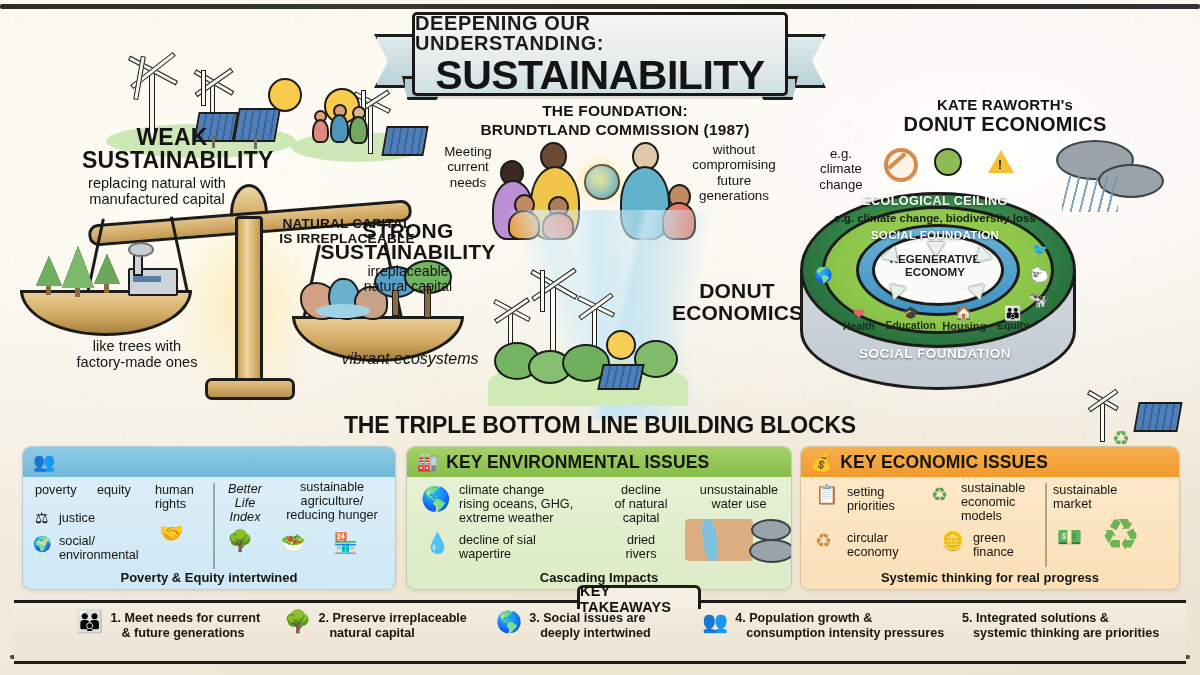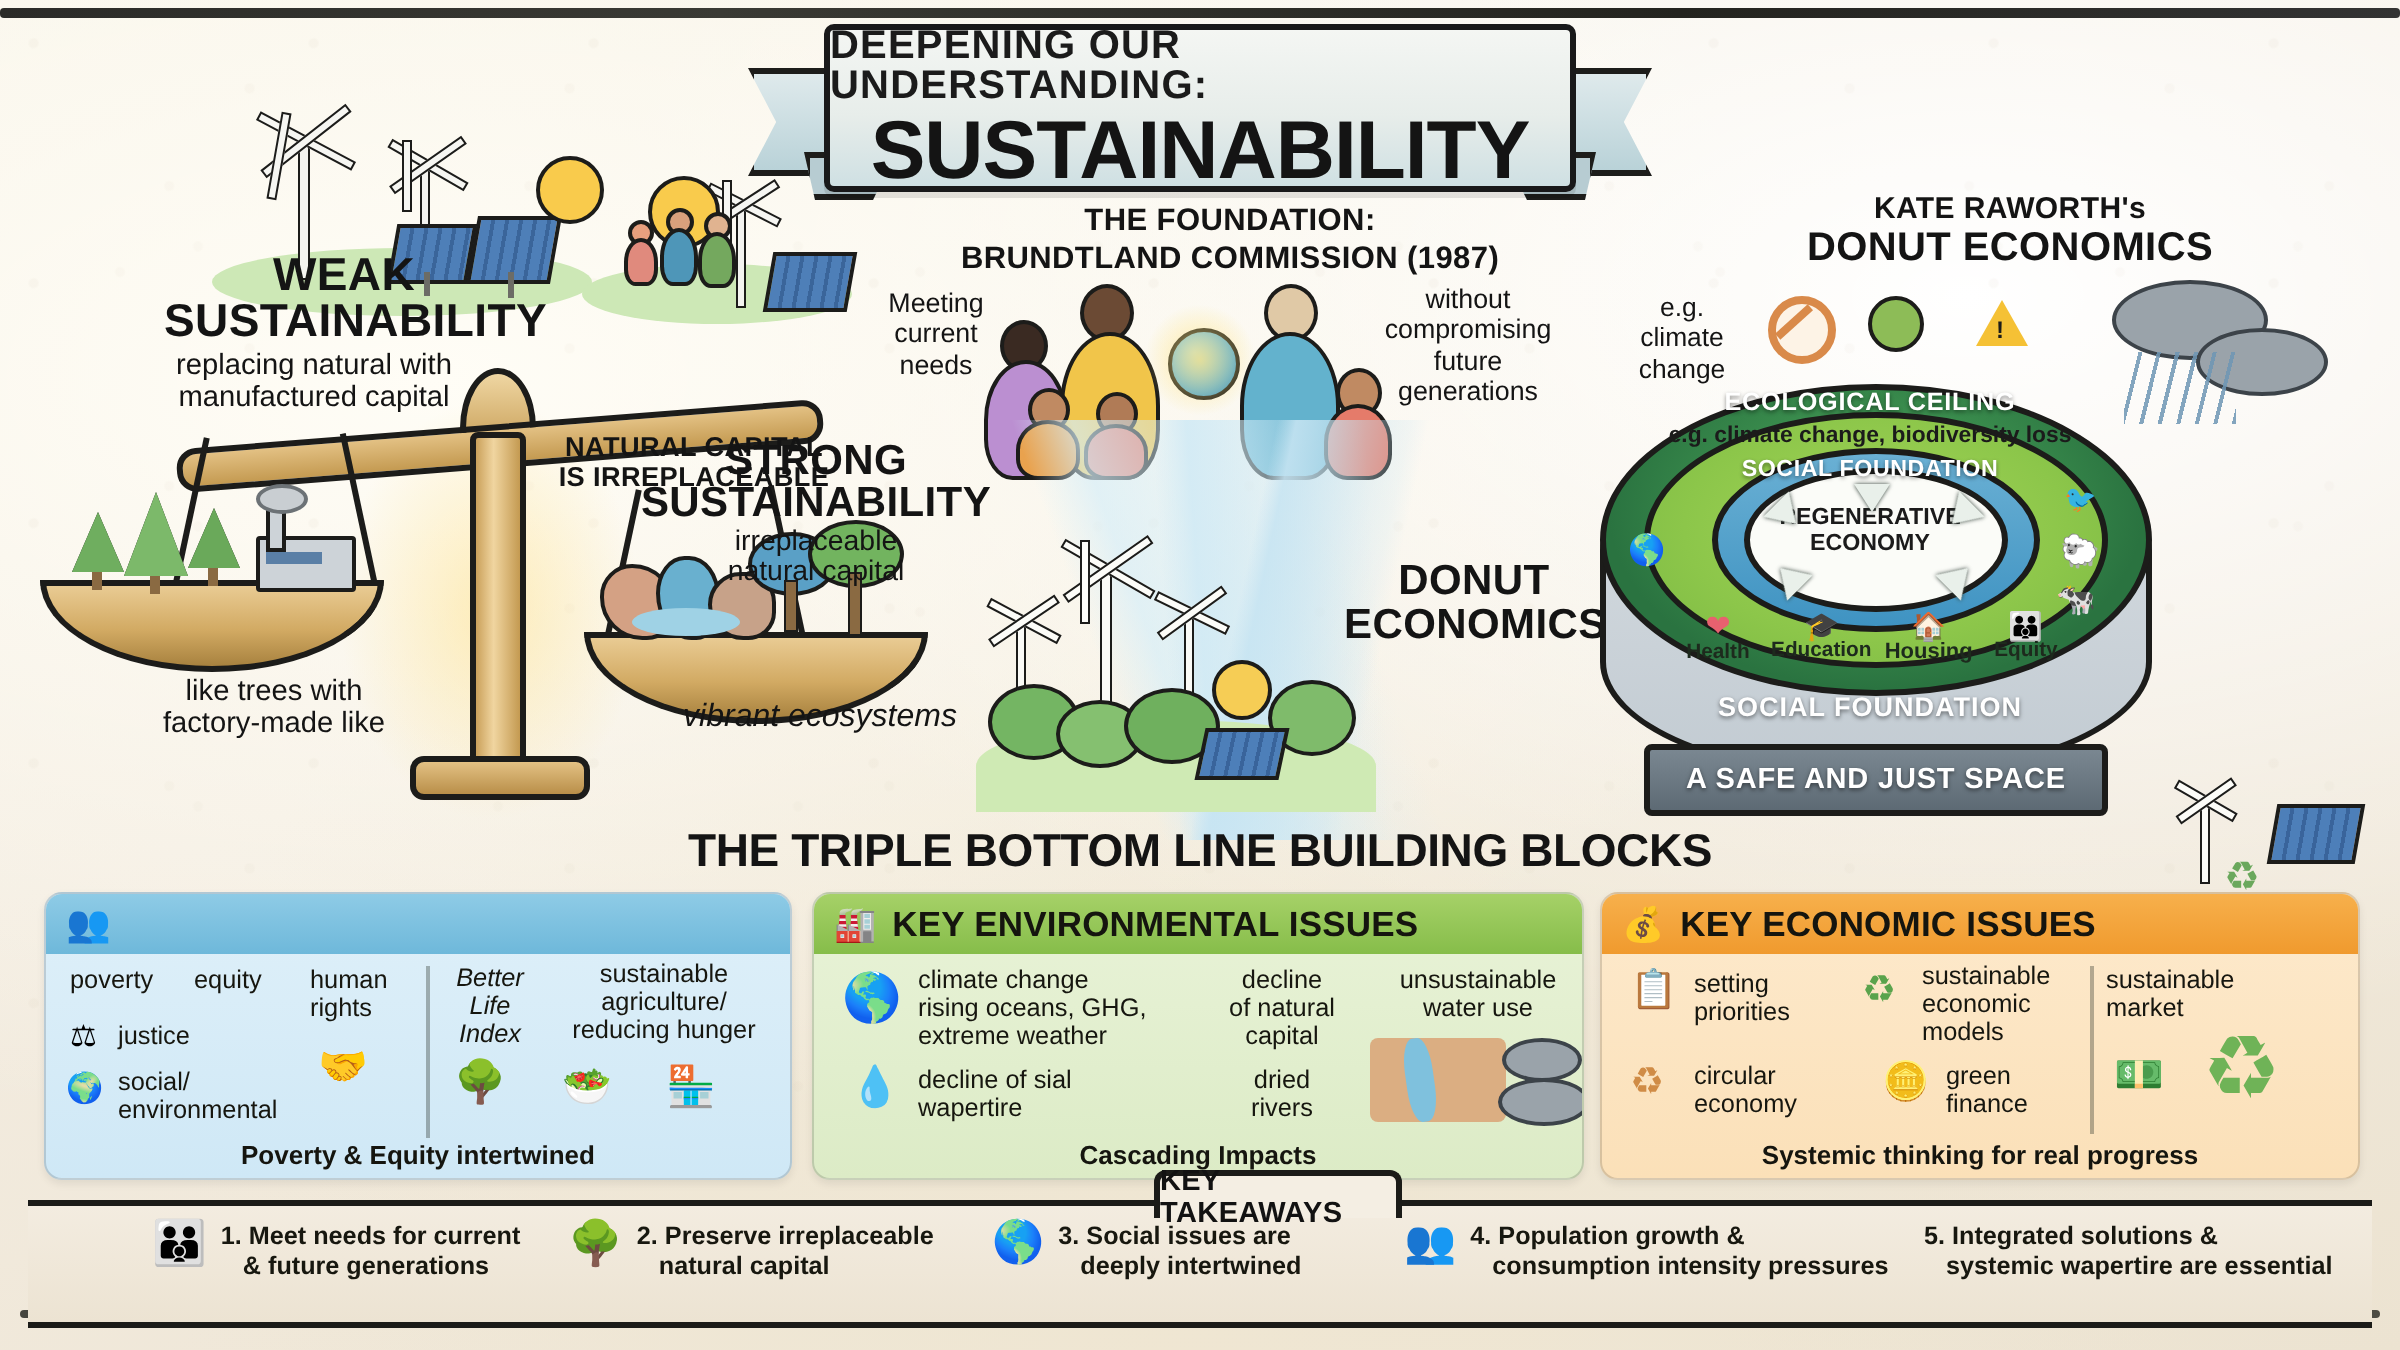--- a/index.html
+++ b/index.html
@@ -266,21 +266,21 @@
     <div class="lbl h-cap" style="left:52px;top:6px;width:180px;text-align:center;font-size:23px;line-height:1.02;">
       <span>WEAK</span><br>
       <span>SUSTAINABILITY</span>
     </div>
     <div class="lbl" style="left:24px;top:56px;width:206px;text-align:center;font-size:14.6px;line-height:1.08;">
       <span>replacing natural with</span><br>
       <span>manufactured capital</span>
     </div>
     <div class="lbl" style="left:22px;top:218px;width:170px;text-align:center;font-size:14.6px;line-height:1.1;">
       <span>like trees with</span><br>
-      <span>factory-made like</span>
+      <span>factory-made ones</span>
     </div>
 
     <div class="lbl h-cap" style="left:232px;top:96px;width:170px;text-align:center;font-size:13.6px;line-height:1.12;letter-spacing:.2px;">
       <span>NATURAL CAPITAL</span><br>
       <span>IS IRREPLACEABLE</span>
     </div>
 
     <div class="lbl h-cap" style="left:290px;top:100px;width:176px;text-align:center;font-size:21px;line-height:1.02;">
       <span>STRONG</span><br>
       <span>SUSTAINABILITY</span>
@@ -410,21 +410,20 @@
         <div style="font-size:14px;line-height:1;color:#d98a4a;">🏠</div>
         <div style="font-size:11px;font-weight:700;color:#1d2a1d;">Housing</div>
       </div>
       <div style="text-align:center;width:46px;">
         <div style="font-size:14px;line-height:1;">👪</div>
         <div style="font-size:10.4px;font-weight:700;color:#1d2a1d;">Equity</div>
       </div>
     </div>
 
     <div class="socfound-band">SOCIAL FOUNDATION</div>
-    <div class="safebar">A SAFE AND JUST SPACE</div>
 
     <div style="position:absolute;left:230px;top:108px;font-size:16px;">🐑</div>
     <div style="position:absolute;left:228px;top:132px;font-size:16px;">🐄</div>
     <div style="position:absolute;left:232px;top:84px;font-size:13px;">🐦</div>
     <div style="position:absolute;left:14px;top:108px;font-size:15px;">🌎</div>
   </div>
 
   <div class="sketch" style="left:1092px;top:392px;width:100px;height:60px;">
     <div style="position:absolute;left:8px;top:8px;width:3px;height:40px;background:#fafaf6;border:1.4px solid #1c1c1a;"></div>
     <div style="position:absolute;left:-6px;top:6px;width:32px;height:2.6px;background:#fcfcf8;border:1.3px solid #1c1c1a;transform:rotate(30deg);"></div>
@@ -550,18 +549,18 @@
       <span class="tk-txt">
         <span>4.</span>
         <span>Population growth &amp;</span>
         <span class="l2">consumption intensity pressures</span>
       </span>
     </div>
     <div class="tk" style="left:948px;">
       <span class="tk-txt">
         <span>5.</span>
         <span>Integrated solutions &amp;</span>
-        <span class="l2">systemic wapertire are essential</span>
+        <span class="l2">systemic thinking are priorities</span>
       </span>
     </div>
   </div>
   <div id="tk-tab">KEY TAKEAWAYS</div>
 </div>
 
 </body></html>

